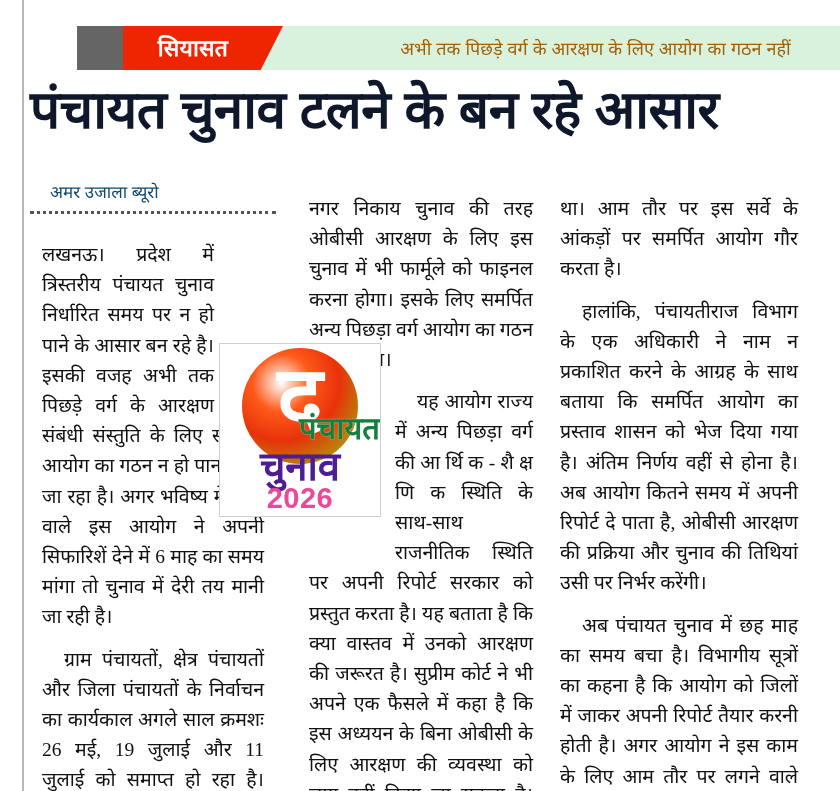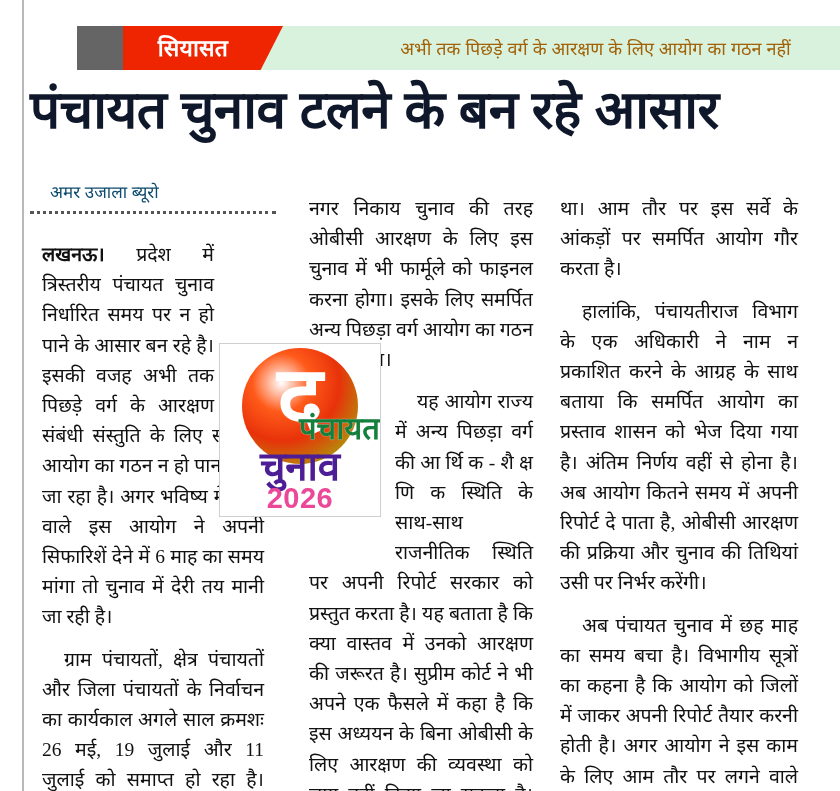--- a/index.html
+++ b/index.html
@@ -141,21 +141,21 @@
     text-indent: 22px;
   }
   .col p.first {
     text-indent: 0;
   }
   .col1 { left: 30px;  width: 246px; }
   .col2 { left: 297px; width: 248px; top: 182px; }
   .col3 { left: 548px; width: 262px; top: 182px; }
 
   .lead {
-    font-weight: bold;
+    font-weight: normal;
   }
 
   
   .logo-box {
     position: absolute;
     left: 219px;
     top: 343px;
     width: 160px;
     height: 172px;
     background: #ffffff;

